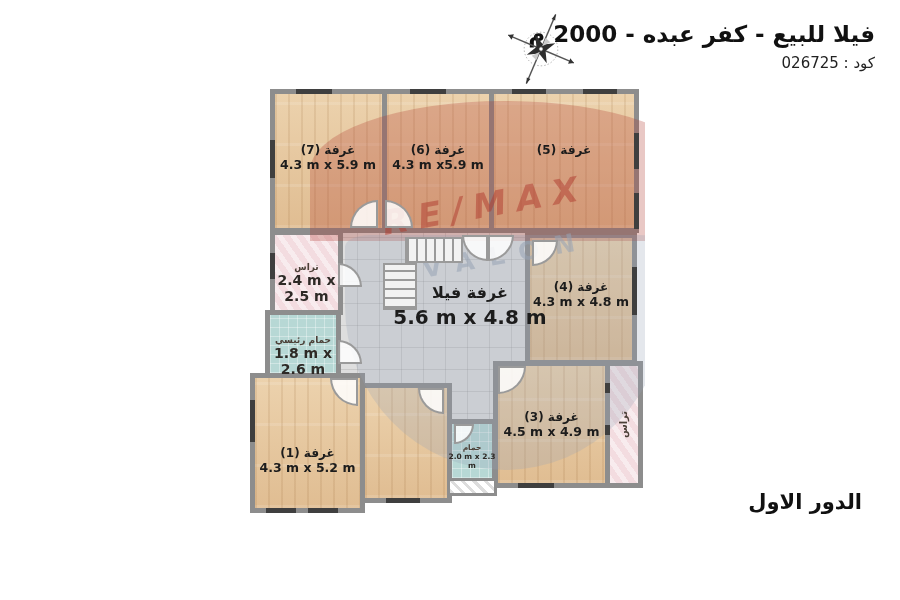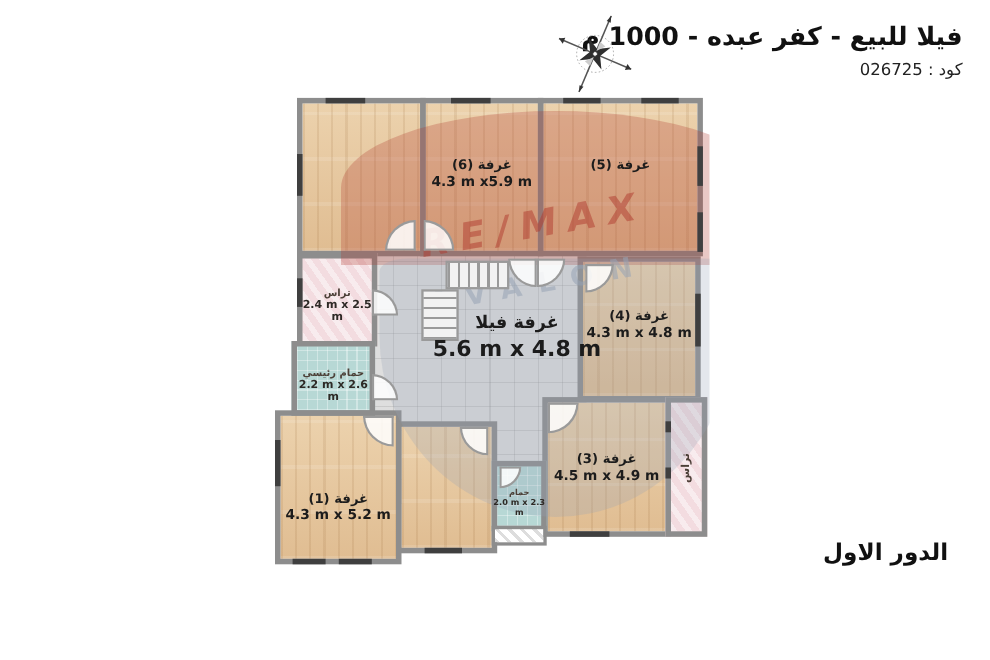--- a/index.html
+++ b/index.html
@@ -56,29 +56,29 @@
             color:var(--watermark-red);opacity:.50;transform:rotate(-10deg);}
   .wm-avalon{left:85px;top:158px;width:310px;text-align:center;z-index:4;
             font-size:25px;font-weight:bold;letter-spacing:15px;
             color:var(--watermark-gray);opacity:.55;transform:rotate(-10deg);}
   
   .lbl{position:absolute;z-index:8;text-align:center;color:#1c1c1c;direction:rtl;}
   .lbl .nm{font-weight:bold;display:block;}
   .lbl .dm{font-weight:bold;display:block;direction:ltr;unicode-bidi:embed;}
   .lbl-std .nm{font-size:12px;} .lbl-std .dm{font-size:12.5px;}
   .lbl-living .nm{font-size:16px;} .lbl-living .dm{font-size:20px;margin-top:3px;}
-  .lbl-sm .nm{font-size:9px;color:#4c4038;} .lbl-sm .dm{font-size:10px;color:#2e2a26;}
+  .lbl-sm .nm{font-size:9px;color:#4c4038;} .lbl-sm .dm{font-size:14px;color:#2e2a26;}
   .lbl-xs .nm{font-size:7.5px;color:#4c4038;} .lbl-xs .dm{font-size:7.5px;color:#2e2a26;}
   .vert{display:inline-block;transform:rotate(-90deg);font-size:10px;font-weight:bold;color:#4c4038;}
 </style>
 </head>
 <body>
 
 <div class="hdr">
-  <div class="title">فيلا للبيع - كفر عبده - 1000 م</div>
+  <div class="title">فيلا للبيع - كفر عبده - 2000 م</div>
   <div class="code">كود : 026725</div>
 </div>
 
 <svg class="compass" viewBox="0 0 100 100">
   <g transform="rotate(-22 50 50)" stroke="#555" fill="none">
     <circle cx="50" cy="50" r="24" stroke="#999" stroke-dasharray="2 3"></circle>
     <line x1="50" y1="50" x2="88" y2="12" stroke-width="2"></line>
     <line x1="50" y1="50" x2="12" y2="88" stroke-width="2"></line>
     <line x1="50" y1="50" x2="14" y2="14" stroke-width="2"></line>
     <line x1="50" y1="50" x2="86" y2="86" stroke-width="2"></line>
@@ -140,20 +140,24 @@
   <div class="win" style="left:382px;top:182px;width:5px;height:48px"></div>
   <div class="win" style="left:0px;top:315px;width:5px;height:42px"></div>
   <div class="win" style="left:16px;top:423px;width:30px;height:5px"></div>
   <div class="win" style="left:58px;top:423px;width:30px;height:5px"></div>
   <div class="win" style="left:136px;top:413px;width:34px;height:5px"></div>
   <div class="win" style="left:268px;top:398px;width:36px;height:5px"></div>
   <div class="win" style="left:355px;top:298px;width:5px;height:10px"></div>
   <div class="win" style="left:355px;top:340px;width:5px;height:10px"></div>
   <div class="win" style="left:20px;top:168px;width:5px;height:26px"></div>
 
+  <div class="lbl lbl-std" style="left:18px;top:58px;width:120px">
+    <span class="nm">غرفة (7)</span>
+    <span class="dm">4.3 m x 5.9 m</span>
+  </div>
   <div class="lbl lbl-std" style="left:132px;top:58px;width:112px">
     <span class="nm">غرفة (6)</span>
     <span class="dm">4.3 m x5.9 m</span>
   </div>
   <div class="lbl lbl-std" style="left:239px;top:58px;width:150px">
     <span class="nm">غرفة (5)</span>
   </div>
   <div class="lbl lbl-living" style="left:135px;top:198px;width:170px">
     <span class="nm">غرفة فيلا</span>
     <span class="dm">5.6 m x 4.8 m</span>
@@ -161,21 +165,21 @@
   <div class="lbl lbl-std" style="left:275px;top:195px;width:112px">
     <span class="nm">غرفة (4)</span>
     <span class="dm">4.3 m x 4.8 m</span>
   </div>
   <div class="lbl lbl-sm" style="left:20px;top:177px;width:73px">
     <span class="nm">تراس</span>
     <span class="dm">2.4 m x 2.5 m</span>
   </div>
   <div class="lbl lbl-sm" style="left:15px;top:250px;width:76px">
     <span class="nm">حمام رئيسي</span>
-    <span class="dm">2.2 m x 2.6 m</span>
+    <span class="dm">1.8 m x 2.6 m</span>
   </div>
   <div class="lbl lbl-std" style="left:0px;top:361px;width:115px">
     <span class="nm">غرفة (1)</span>
     <span class="dm">4.3 m x 5.2 m</span>
   </div>
   <div class="lbl lbl-xs" style="left:197px;top:358px;width:50px">
     <span class="nm">حمام</span>
     <span class="dm">2.0 m x 2.3 m</span>
   </div>
   <div class="lbl lbl-std" style="left:243px;top:325px;width:117px">

